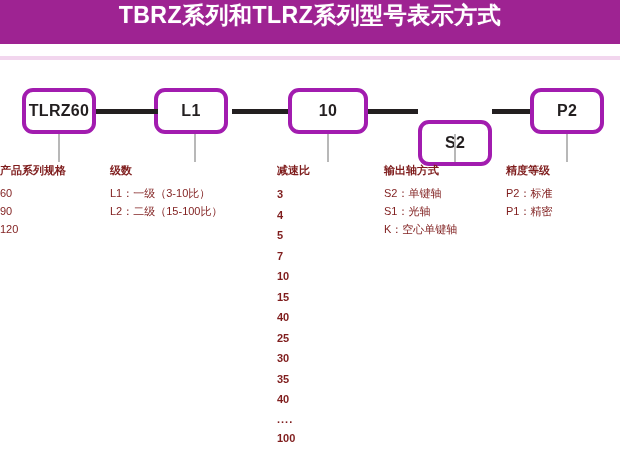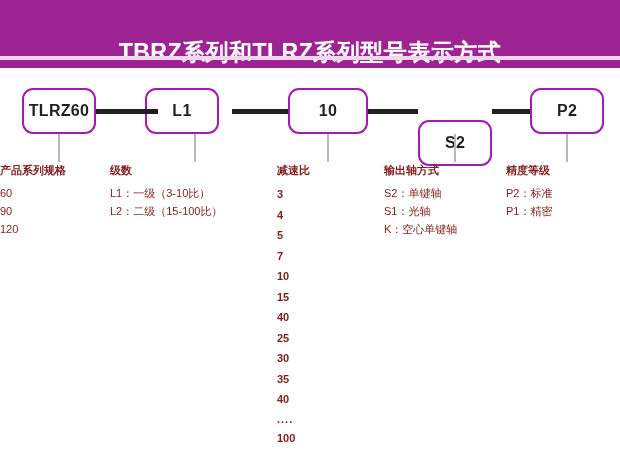--- a/index.html
+++ b/index.html
@@ -14,24 +14,24 @@
     overflow: hidden;
     position: relative;
   }
 
   
   #title-banner {
     position: absolute;
     left: 0;
     top: 0;
     width: 620px;
-    height: 68px;
+    height: 44px;
     background: #9e2392;
     display: flex;
-    align-items: flex-end;
+    align-items: flex-start;
     justify-content: center;
   }
   #title-text {
     color: #ffffff;
     font-size: 23px;
     font-weight: bold;
     letter-spacing: 0.5px;
     white-space: nowrap;
     text-shadow: 0 0 1px rgba(255,255,255,0.35);
   }
@@ -53,21 +53,21 @@
     height: 400px;
   }
 
   
   .code-box {
     position: absolute;
     top: 28px;
     width: 74px;
     height: 46px;
     box-sizing: border-box;
-    border: 2px solid #a21caf;
+    border: 4px solid #a21caf;
     border-radius: 11px;
     background: #ffffff;
     display: flex;
     align-items: center;
     justify-content: center;
   }
   .code-box span {
     font-size: 16px;
     font-weight: bold;
     color: #231f20;
@@ -128,21 +128,21 @@
 <div id="title-banner">
   <div id="title-text">TBRZ系列和TLRZ系列型号表示方式</div>
 </div>
 <div id="banner-underline"></div>
 
 <div id="diagram">
 
   <div class="code-box" style="left:22px;">
     <span>TLRZ60</span>
   </div>
-  <div class="code-box" style="left:145px;">
+  <div class="code-box" style="left:154px;">
     <span>L1</span>
   </div>
   <div class="code-box wide" style="left:288px;">
     <span>10</span>
   </div>
   <div class="code-box" style="left:418px;margin-top:32px;">
     <span>S2</span>
   </div>
   <div class="code-box" style="left:530px;">
     <span>P2</span>

